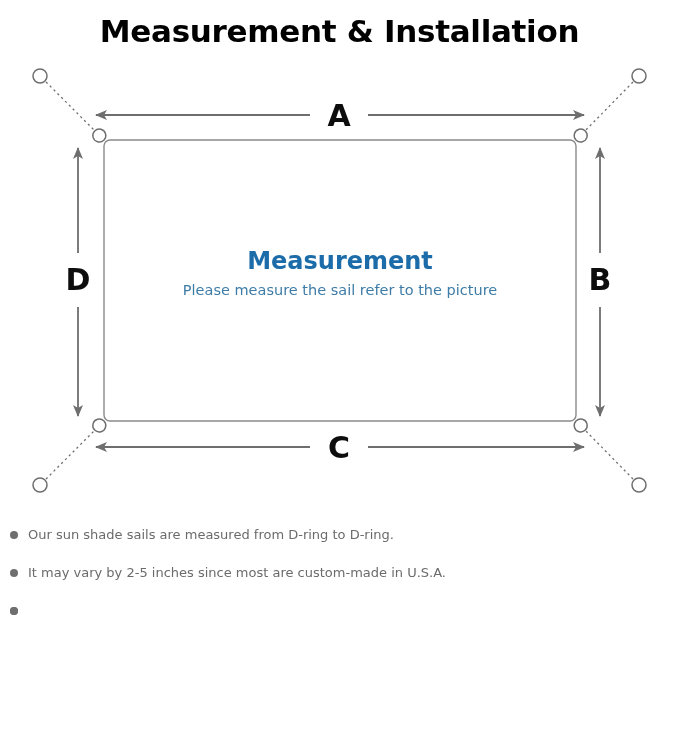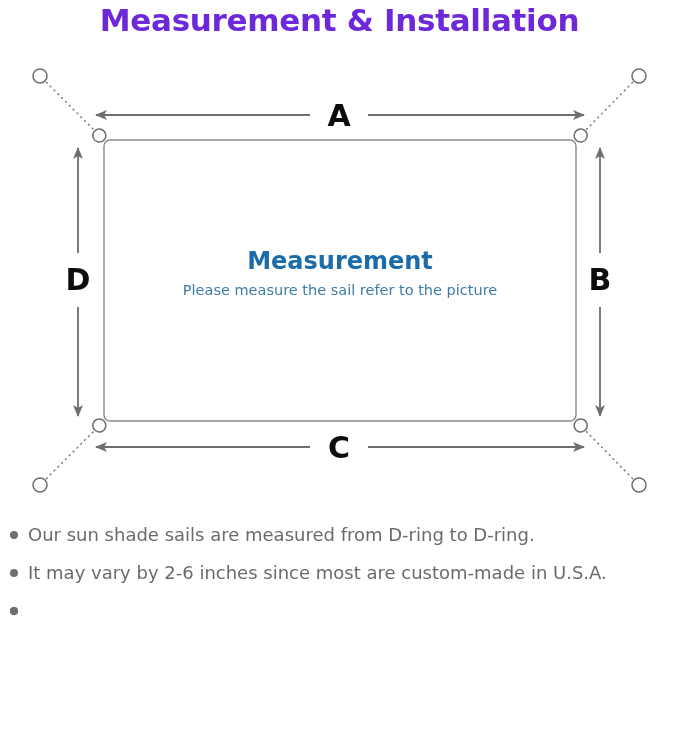--- a/index.html
+++ b/index.html
@@ -13,28 +13,28 @@
     position: relative;
     overflow: hidden;
     font-family: "DejaVu Sans", sans-serif;
     -webkit-font-smoothing: antialiased;
   }
 
   
   #page-title {
     position: absolute;
     left: 0;
-    top: 2px;
+    top: 13px;
     width: 679px;
     text-align: center;
     font-family: "DejaVu Sans", sans-serif;
     font-size: 31px;
     font-weight: bold;
     letter-spacing: -0.3px;
-    color: #6d28d9;
+    color: #000000;
     white-space: nowrap;
   }
 
   
   #diagram {
     position: absolute;
     left: 0;
     top: 45px;
     width: 679px;
     height: 470px;
@@ -68,21 +68,21 @@
     left: 0;
     top: 524px;
     width: 679px;
   }
   .note-item {
     position: relative;
     padding-left: 28px;
     margin-bottom: 17px;
     color: #6b6b6b;
     font-family: "DejaVu Sans", sans-serif;
-    font-size: 18px;
+    font-size: 13px;
     line-height: 21px;
     padding-right: 0;
   }
   .note-item .bullet {
     position: absolute;
     left: 10px;
     top: 7px;
     width: 8px;
     height: 8px;
     border-radius: 50%;
@@ -157,21 +157,21 @@
   </svg>
 </div>
 
 <div id="notes">
   <div class="note-item">
     <span class="bullet"></span>
     <span>Our sun shade sails are measured from D-ring to D-ring.</span>
   </div>
   <div class="note-item">
     <span class="bullet"></span>
-    <span>It may vary by 2-6 inches since most are custom-made in U.S.A.</span>
+    <span>It may vary by 2-5 inches since most are custom-made in U.S.A.</span>
   </div>
   <div class="note-item">
     <span class="bullet"></span>
   </div>
   <div class="note-item">
     <span class="bullet"></span>
   </div>
 </div>
 
 </body></html>

